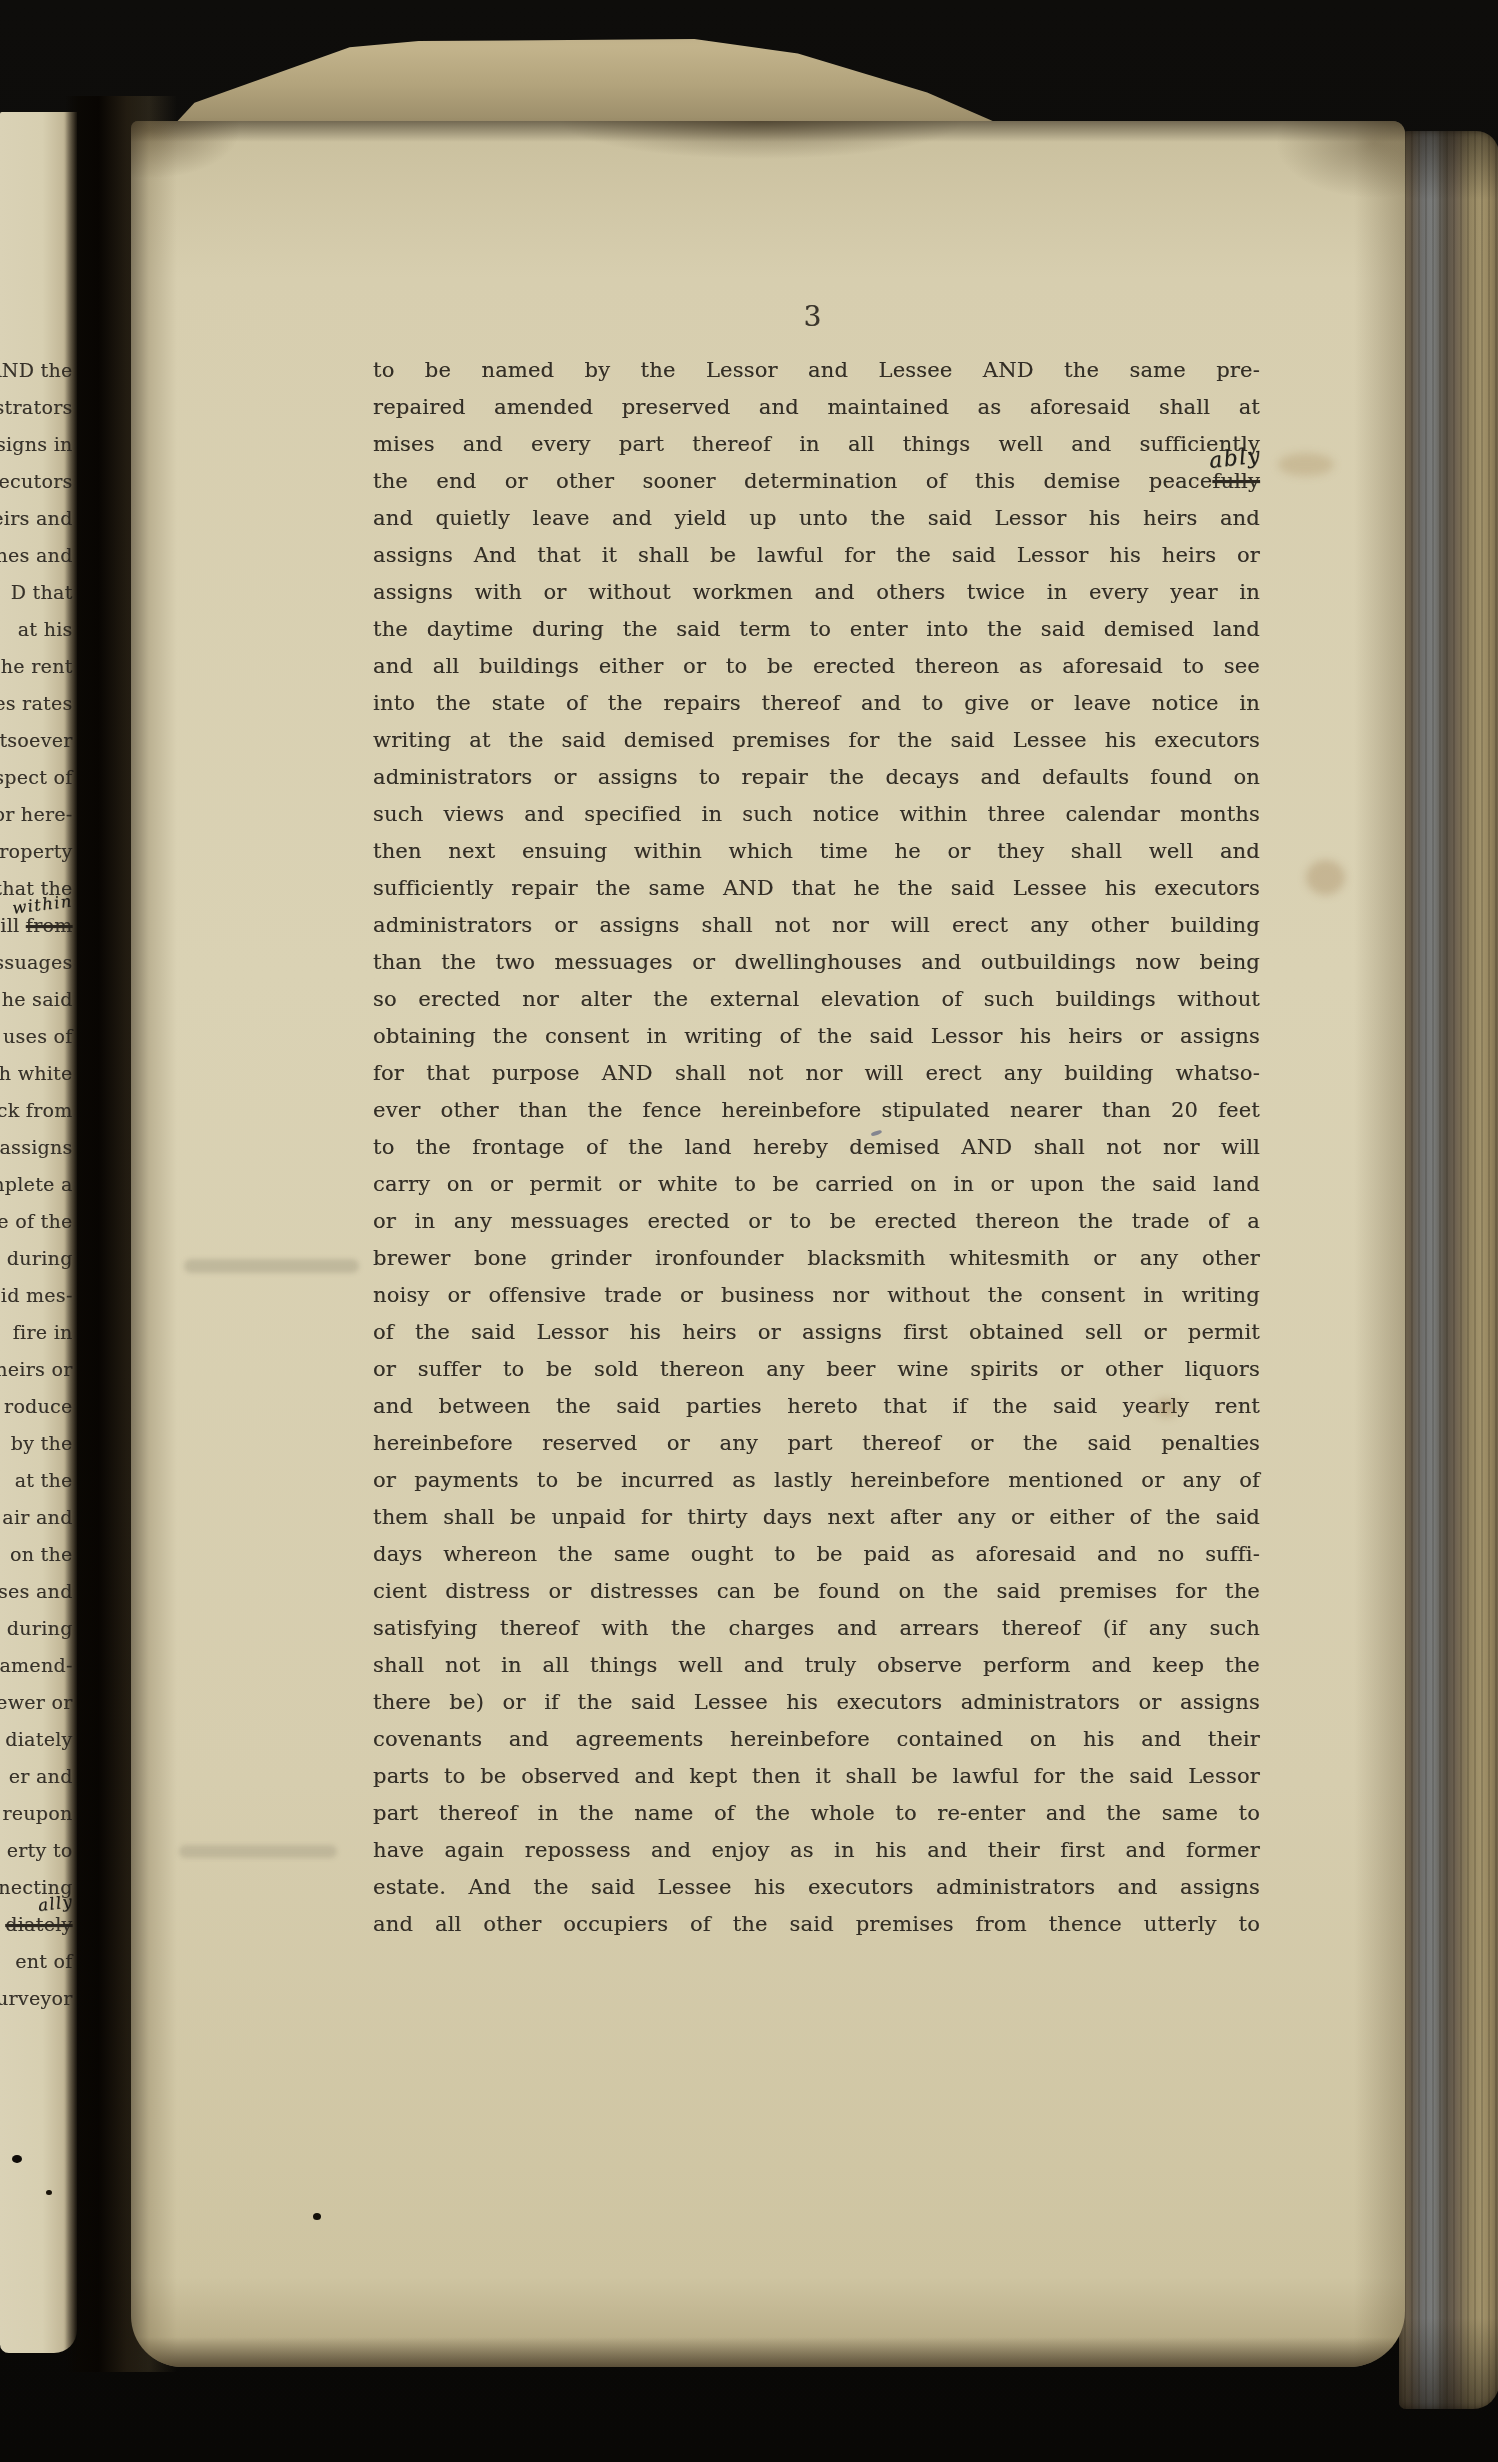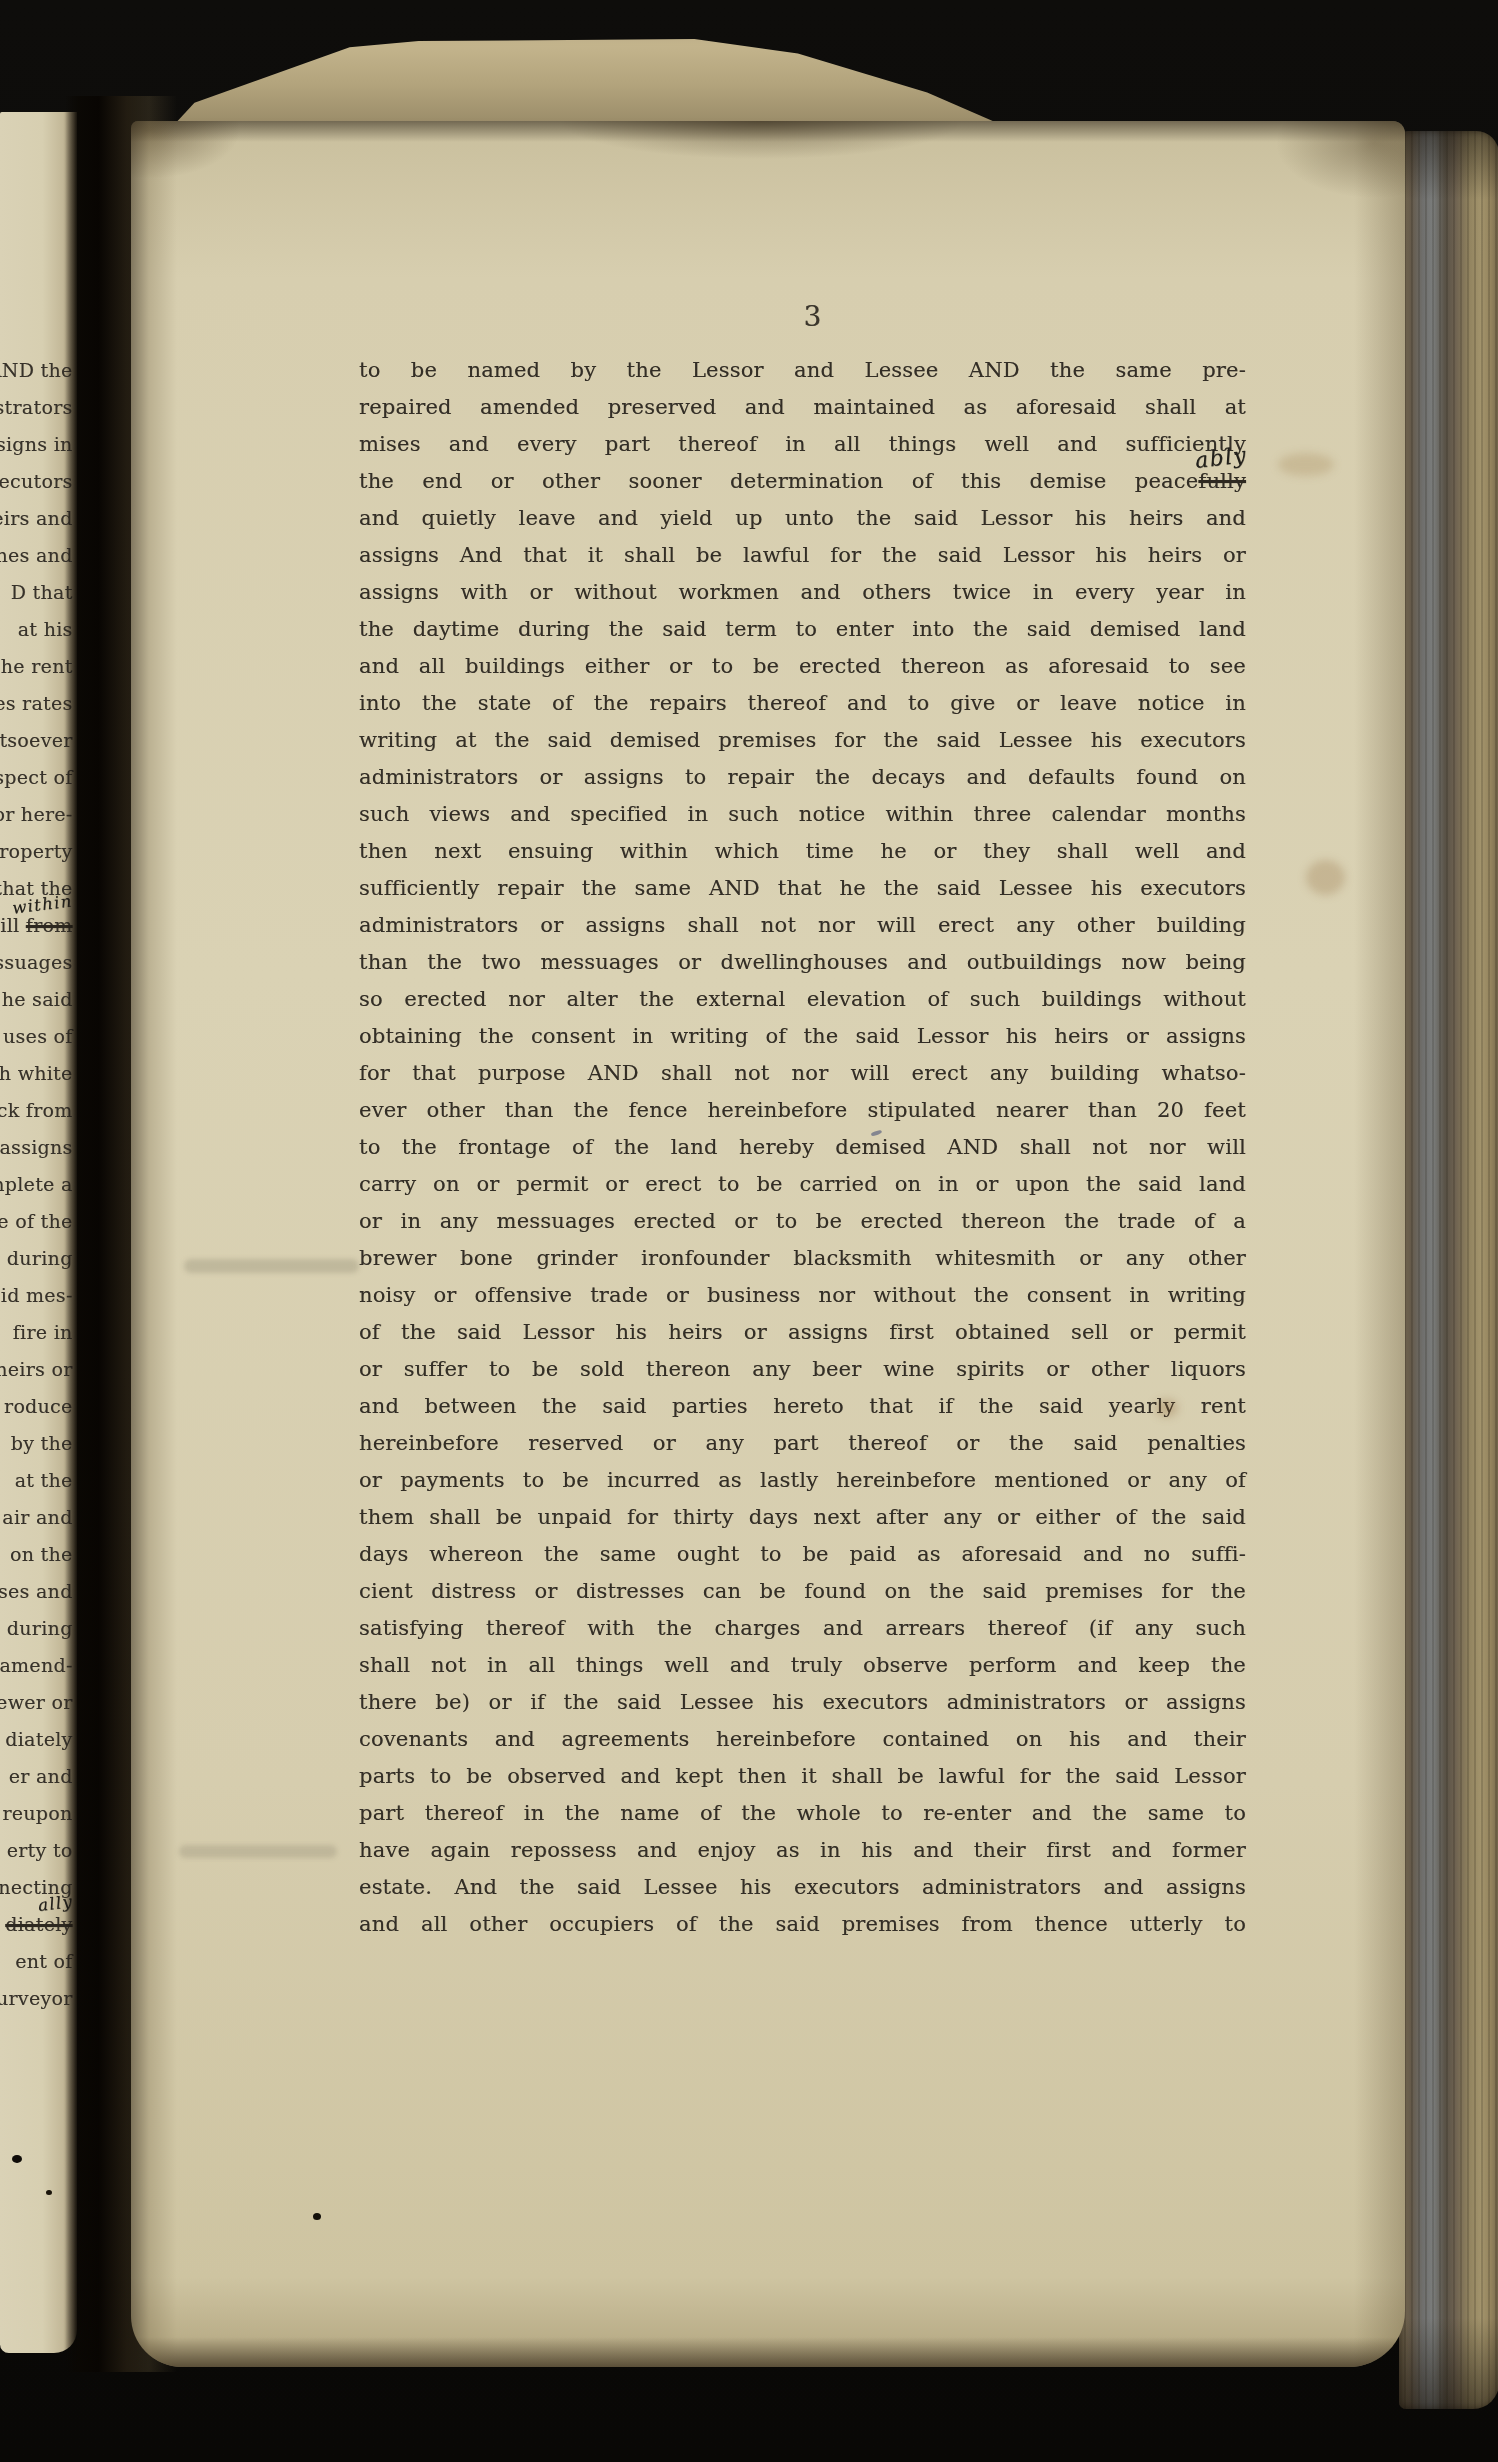--- a/index.html
+++ b/index.html
@@ -50,21 +50,21 @@
     background:linear-gradient(180deg,rgba(28,19,8,.5),rgba(28,19,8,0));
   }
   .page::after{
     content:'';position:absolute;bottom:0;left:0;right:0;height:30px;
     background:linear-gradient(0deg,rgba(34,23,10,.6),rgba(34,23,10,0));
   }
   .page-number{
     position:absolute;left:238px;top:179px;width:887px;text-align:center;
     font-size:28px;color:#3a352b;text-shadow:0.3px 0.3px 0 rgba(40,35,25,.4);
   }
-  .text-block{position:absolute;left:228px;top:231px;width:887px;}
+  .text-block{position:absolute;left:242px;top:231px;width:887px;}
   .line{
     height:37px;line-height:37px;font-size:21px;color:#332e26;
     text-align:justify;text-align-last:justify;letter-spacing:0.2px;
     text-shadow:0.3px 0.3px 0 rgba(40,35,25,.38);
   }
   
   .sw{position:relative;}
   .struck{text-decoration:line-through;text-decoration-thickness:3.1px;text-decoration-color:#2e2920;}
   .hand{
     position:absolute;left:-3.5px;bottom:16.6px;white-space:nowrap;
@@ -176,21 +176,21 @@
         <div class="line"><span>such views and specified in such notice within three calendar months</span><span></span><span class="sw"><span class="hand"></span><span class="struck"></span></span></div>
         <div class="line"><span>then next ensuing within which time he or they shall well and</span><span></span><span class="sw"><span class="hand"></span><span class="struck"></span></span></div>
         <div class="line"><span>sufficiently repair the same AND that he the said Lessee his executors</span><span></span><span class="sw"><span class="hand"></span><span class="struck"></span></span></div>
         <div class="line"><span>administrators or assigns shall not nor will erect any other building</span><span></span><span class="sw"><span class="hand"></span><span class="struck"></span></span></div>
         <div class="line"><span>than the two messuages or dwellinghouses and outbuildings now being</span><span></span><span class="sw"><span class="hand"></span><span class="struck"></span></span></div>
         <div class="line"><span>so erected nor alter the external elevation of such buildings without</span><span></span><span class="sw"><span class="hand"></span><span class="struck"></span></span></div>
         <div class="line"><span>obtaining the consent in writing of the said Lessor his heirs or assigns</span><span></span><span class="sw"><span class="hand"></span><span class="struck"></span></span></div>
         <div class="line"><span>for that purpose AND shall not nor will erect any building whatso-</span><span></span><span class="sw"><span class="hand"></span><span class="struck"></span></span></div>
         <div class="line"><span>ever other than the fence hereinbefore stipulated nearer than 20 feet</span><span></span><span class="sw"><span class="hand"></span><span class="struck"></span></span></div>
         <div class="line"><span>to the frontage of the land hereby demised AND shall not nor will</span><span></span><span class="sw"><span class="hand"></span><span class="struck"></span></span></div>
-        <div class="line"><span>carry on or permit or erect to be carried on in or upon the said land</span><span></span><span class="sw"><span class="hand"></span><span class="struck"></span></span></div>
+        <div class="line"><span>carry on or permit or white to be carried on in or upon the said land</span><span></span><span class="sw"><span class="hand"></span><span class="struck"></span></span></div>
         <div class="line"><span>or in any messuages erected or to be erected thereon the trade of a</span><span></span><span class="sw"><span class="hand"></span><span class="struck"></span></span></div>
         <div class="line"><span>brewer bone grinder ironfounder blacksmith whitesmith or any other</span><span></span><span class="sw"><span class="hand"></span><span class="struck"></span></span></div>
         <div class="line"><span>noisy or offensive trade or business nor without the consent in writing</span><span></span><span class="sw"><span class="hand"></span><span class="struck"></span></span></div>
         <div class="line"><span>of the said Lessor his heirs or assigns first obtained sell or permit</span><span></span><span class="sw"><span class="hand"></span><span class="struck"></span></span></div>
         <div class="line"><span>or suffer to be sold thereon any beer wine spirits or other liquors</span><span></span><span class="sw"><span class="hand"></span><span class="struck"></span></span></div>
         <div class="line"><span>and between the said parties hereto that if the said yearly rent</span><span></span><span class="sw"><span class="hand"></span><span class="struck"></span></span></div>
         <div class="line"><span>hereinbefore reserved or any part thereof or the said penalties</span><span></span><span class="sw"><span class="hand"></span><span class="struck"></span></span></div>
         <div class="line"><span>or payments to be incurred as lastly hereinbefore mentioned or any of</span><span></span><span class="sw"><span class="hand"></span><span class="struck"></span></span></div>
         <div class="line"><span>them shall be unpaid for thirty days next after any or either of the said</span><span></span><span class="sw"><span class="hand"></span><span class="struck"></span></span></div>
         <div class="line"><span>days whereon the same ought to be paid as aforesaid and no suffi-</span><span></span><span class="sw"><span class="hand"></span><span class="struck"></span></span></div>

